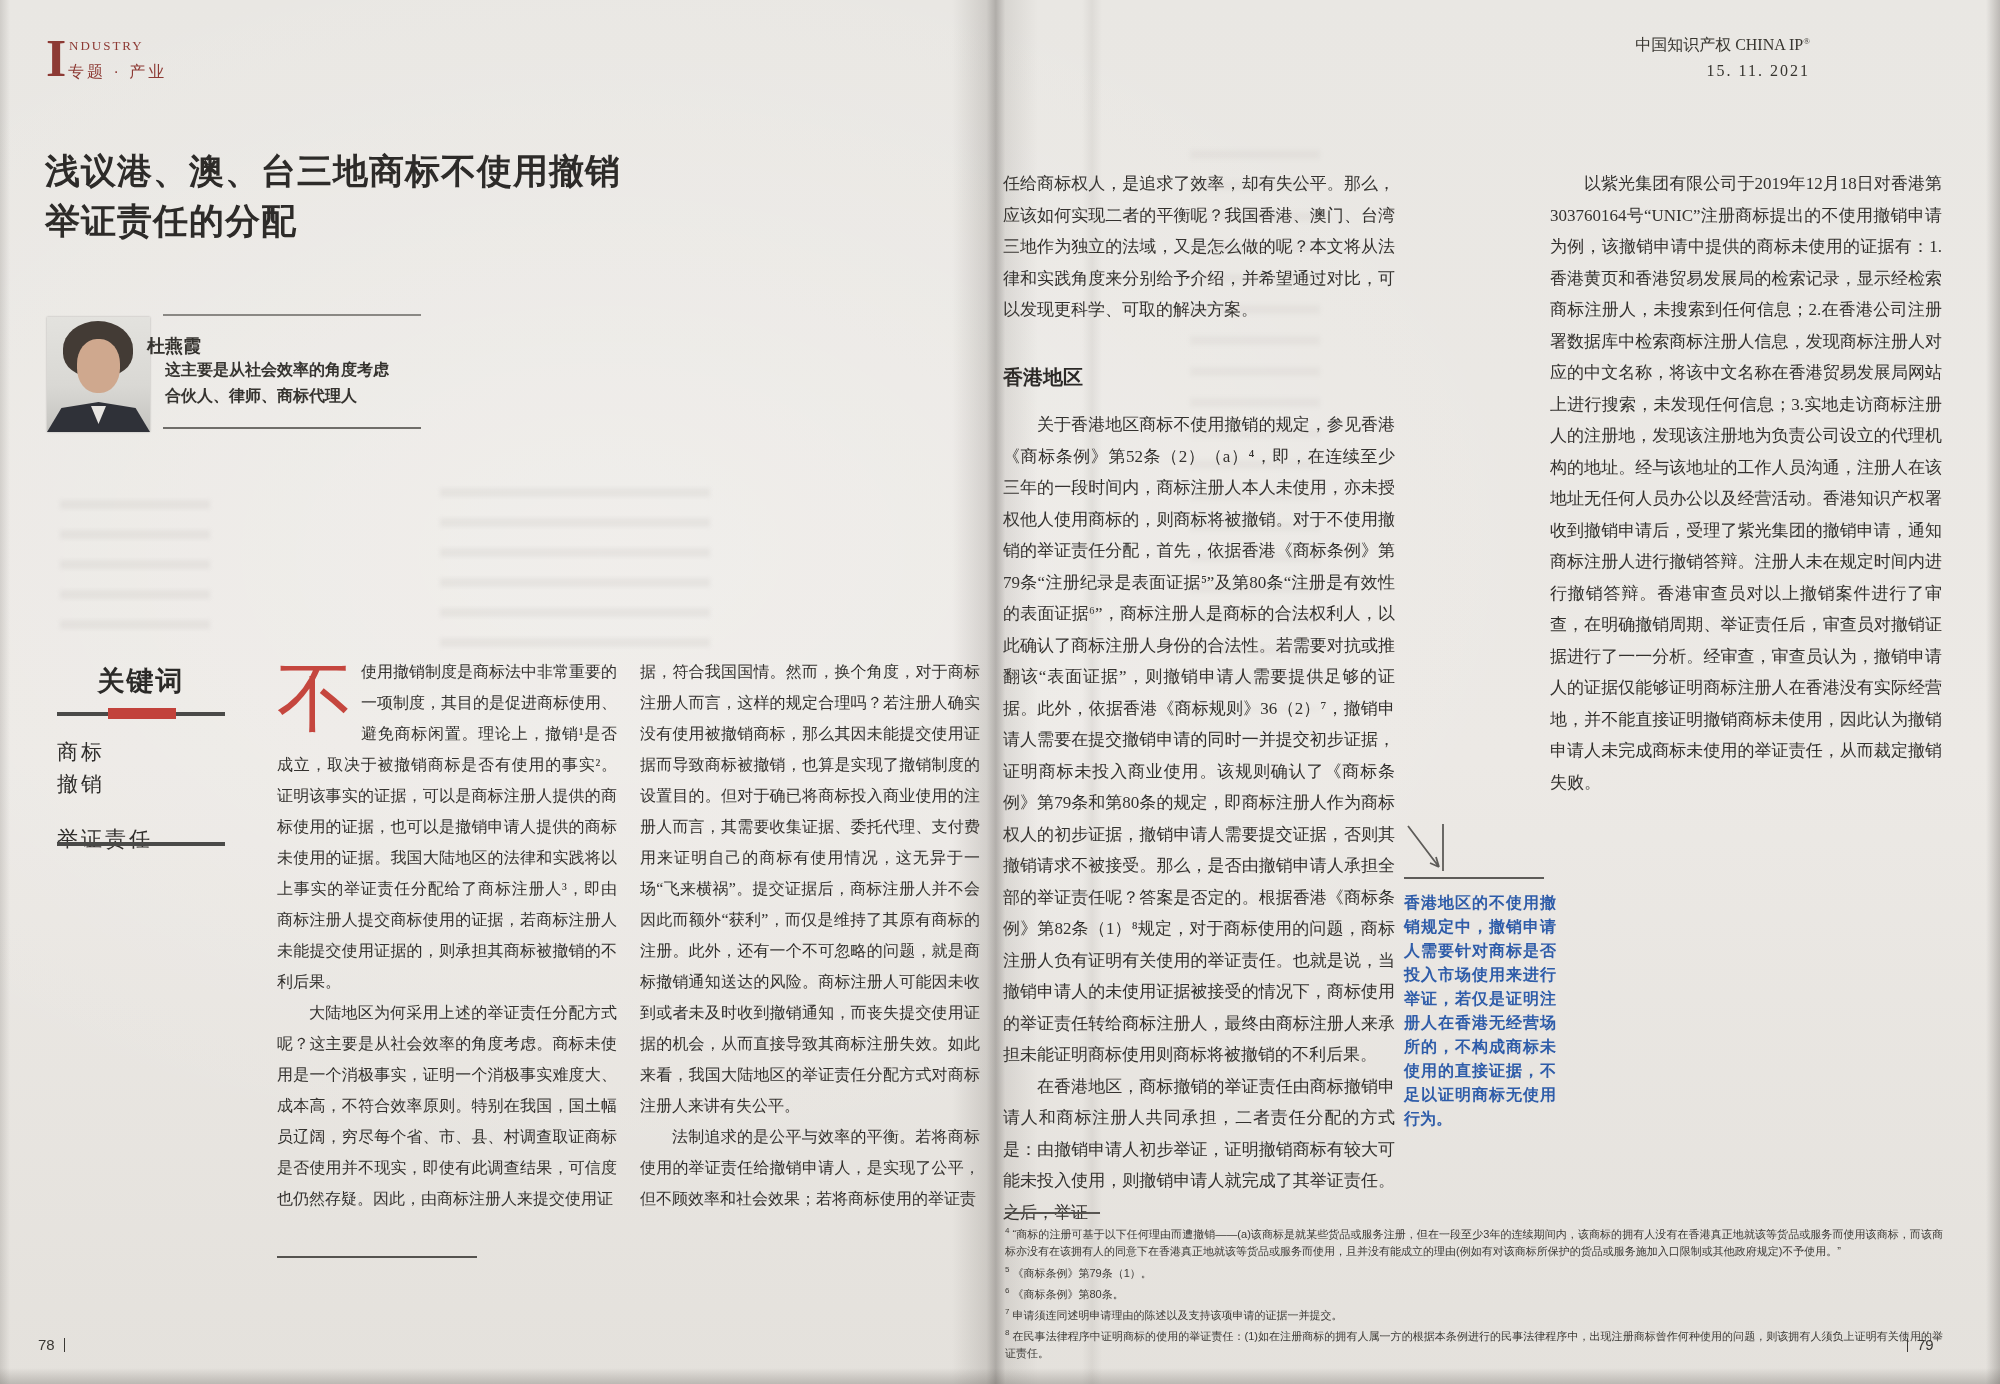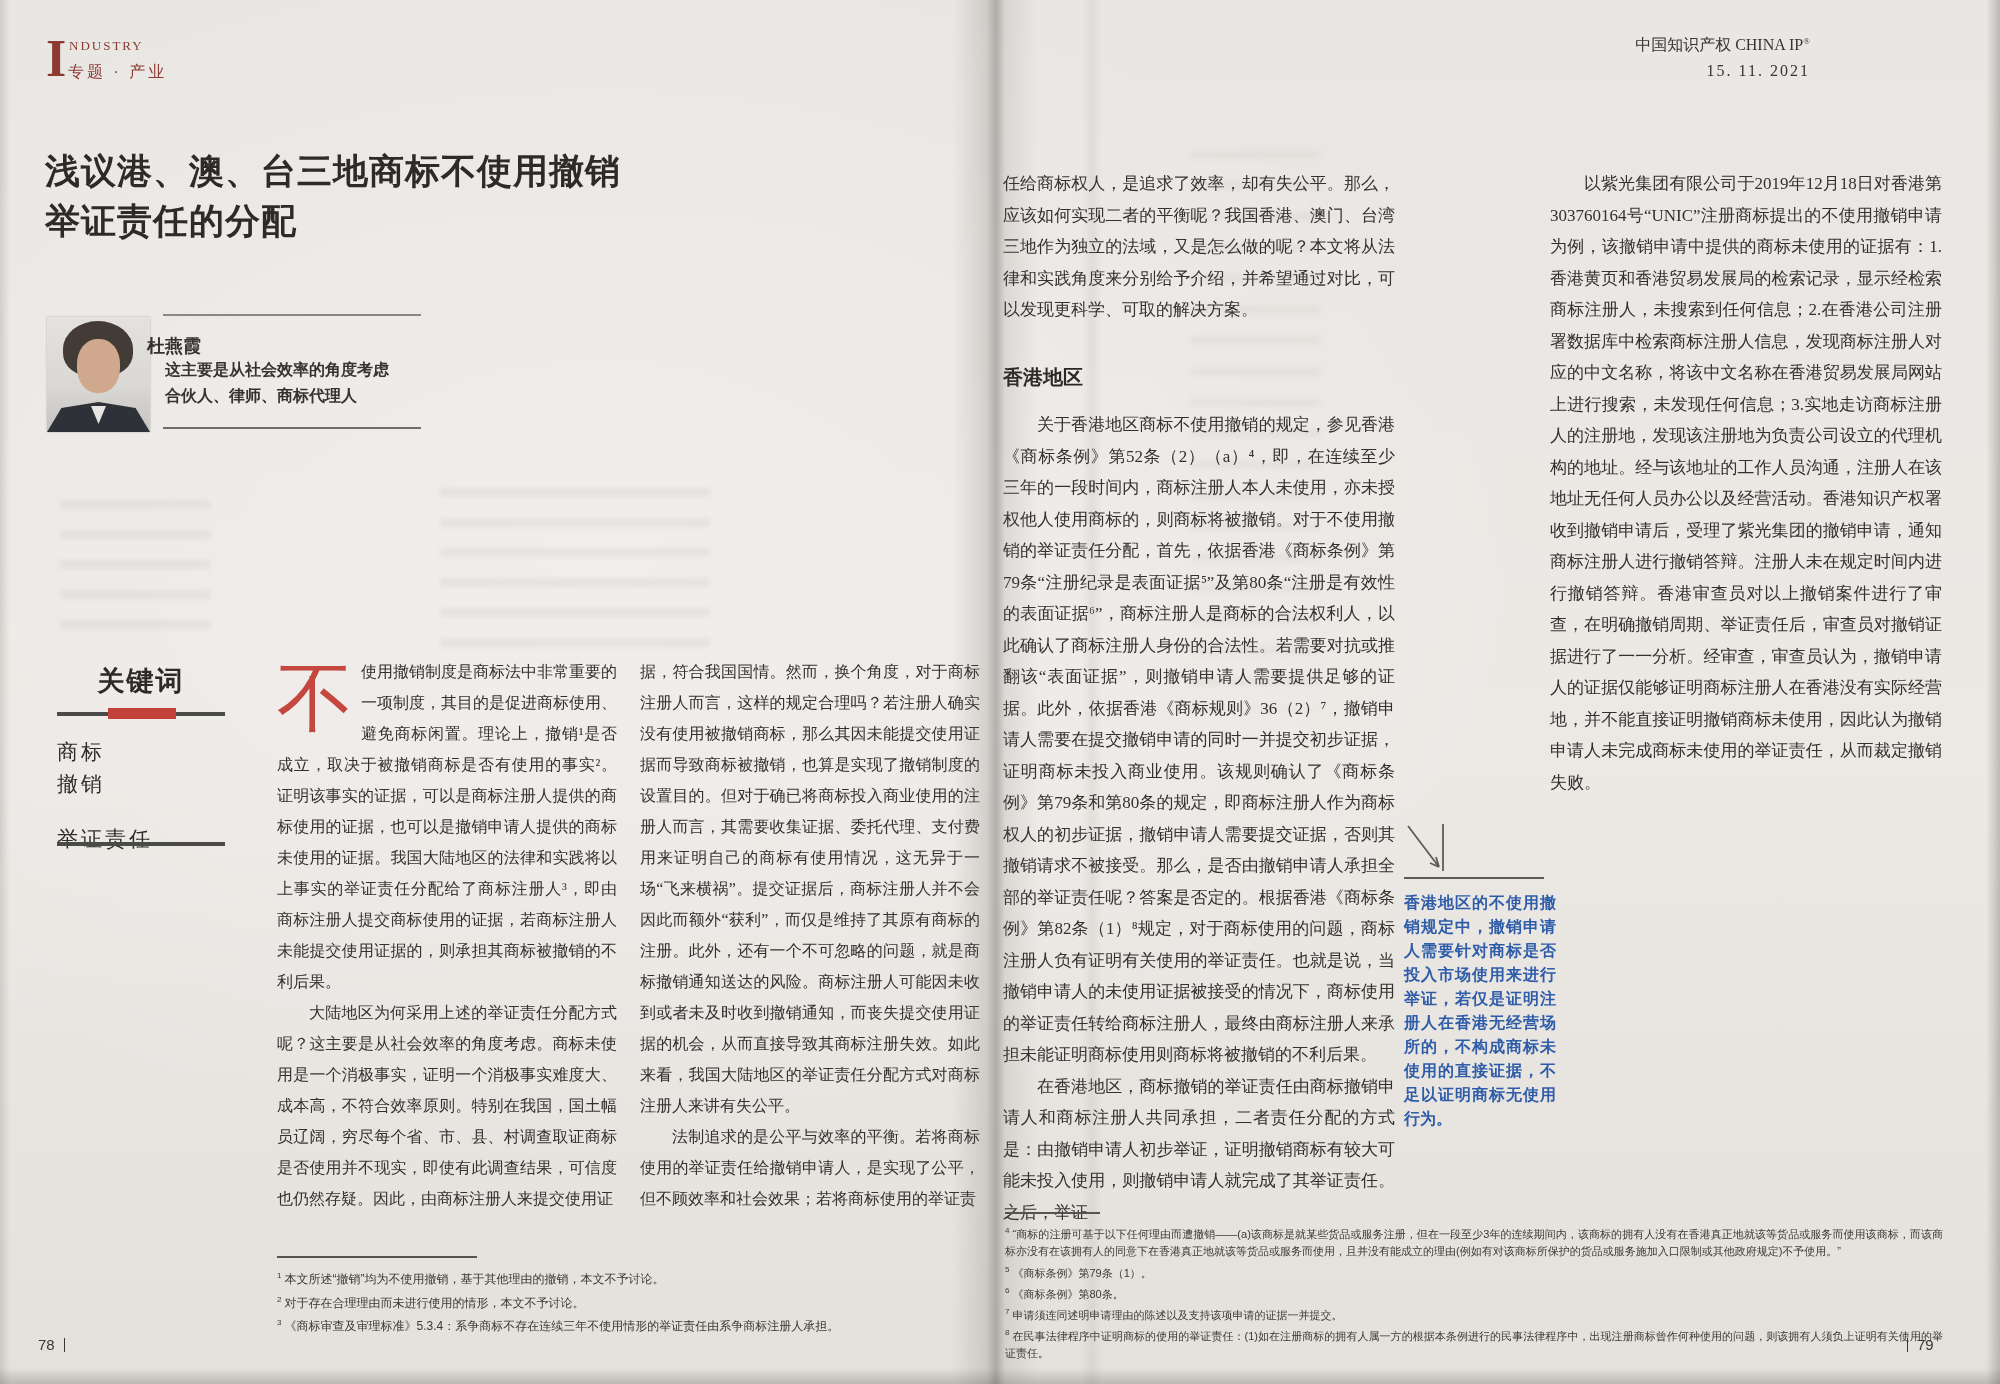--- a/index.html
+++ b/index.html
@@ -123,25 +123,20 @@
     <p><span class="dropcap">不</span><span>使用撤销制度是商标法中非常重要的一项制度，其目的是促进商标使用、避免商标闲置。理论上，撤销¹是否成立，取决于被撤销商标是否有使用的事实²。证明该事实的证据，可以是商标注册人提供的商标使用的证据，也可以是撤销申请人提供的商标未使用的证据。我国大陆地区的法律和实践将以上事实的举证责任分配给了商标注册人³，即由商标注册人提交商标使用的证据，若商标注册人未能提交使用证据的，则承担其商标被撤销的不利后果。</span></p>
     <p class="indent">大陆地区为何采用上述的举证责任分配方式呢？这主要是从社会效率的角度考虑。商标未使用是一个消极事实，证明一个消极事实难度大、成本高，不符合效率原则。特别在我国，国土幅员辽阔，穷尽每个省、市、县、村调查取证商标是否使用并不现实，即使有此调查结果，可信度也仍然存疑。因此，由商标注册人来提交使用证</p>
   </div>
 
   <div class="abs col lcol2">
     <p>据，符合我国国情。然而，换个角度，对于商标注册人而言，这样的规定合理吗？若注册人确实没有使用被撤销商标，那么其因未能提交使用证据而导致商标被撤销，也算是实现了撤销制度的设置目的。但对于确已将商标投入商业使用的注册人而言，其需要收集证据、委托代理、支付费用来证明自己的商标有使用情况，这无异于一场“飞来横祸”。提交证据后，商标注册人并不会因此而额外“获利”，而仅是维持了其原有商标的注册。此外，还有一个不可忽略的问题，就是商标撤销通知送达的风险。商标注册人可能因未收到或者未及时收到撤销通知，而丧失提交使用证据的机会，从而直接导致其商标注册失效。如此来看，我国大陆地区的举证责任分配方式对商标注册人来讲有失公平。</p>
     <p class="indent">法制追求的是公平与效率的平衡。若将商标使用的举证责任给撤销申请人，是实现了公平，但不顾效率和社会效果；若将商标使用的举证责</p>
   </div>
 
   <div class="abs lfoot-rule"></div>
-  <div class="abs lfootnotes">
-    <p class="fn"><sup>1</sup><span>本文所述“撤销”均为不使用撤销，基于其他理由的撤销，本文不予讨论。</span></p>
-    <p class="fn"><sup>2</sup><span>对于存在合理理由而未进行使用的情形，本文不予讨论。</span></p>
-    <p class="fn"><sup>3</sup><span>《商标审查及审理标准》5.3.4：系争商标不存在连续三年不使用情形的举证责任由系争商标注册人承担。</span></p>
-  </div>
 
   <div class="abs pageno pn-left"><span>78</span><span class="pn-bar"></span></div>
 
   <div class="abs rp-header">
     <div><span>中国知识产权 CHINA IP</span><sup>®</sup></div>
     <div class="rp-date">15. 11. 2021</div>
   </div>
 
   <div class="abs col rcol1">
     <p>任给商标权人，是追求了效率，却有失公平。那么，应该如何实现二者的平衡呢？我国香港、澳门、台湾三地作为独立的法域，又是怎么做的呢？本文将从法律和实践角度来分别给予介绍，并希望通过对比，可以发现更科学、可取的解决方案。</p>

